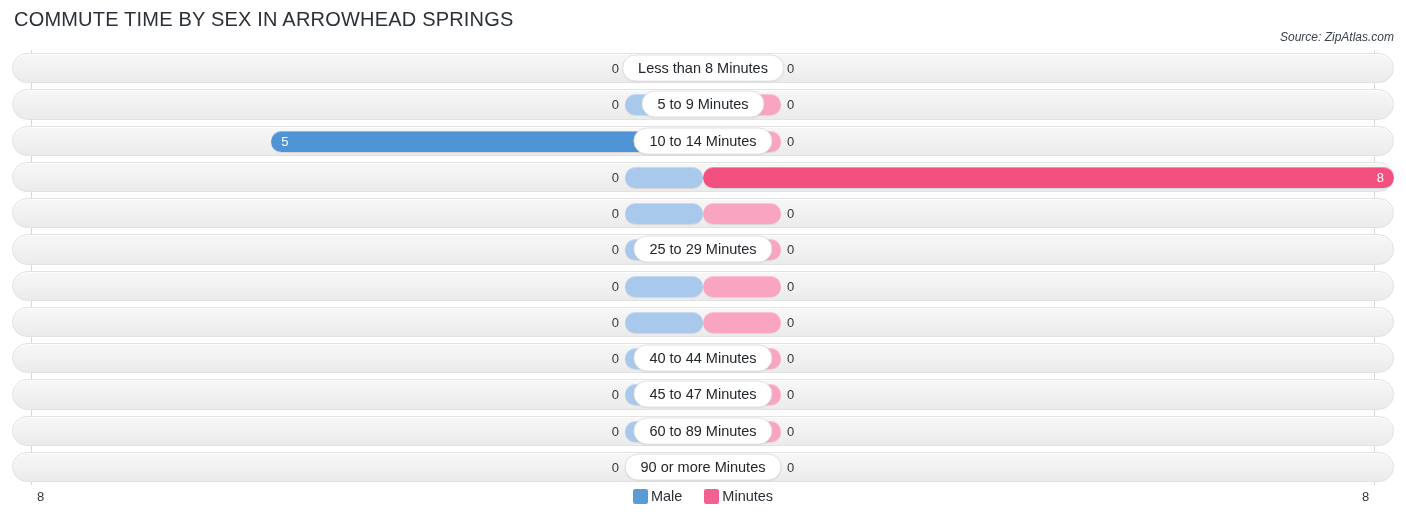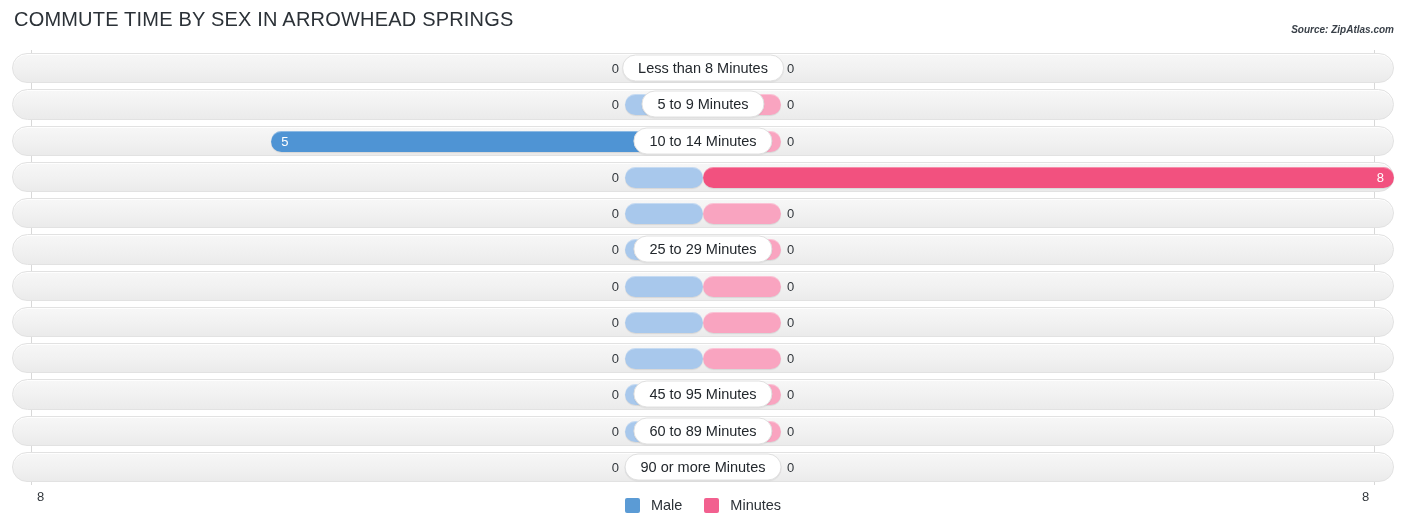--- a/index.html
+++ b/index.html
@@ -20,24 +20,24 @@
   #chart-title {
     position: absolute;
     left: 14px; top: 8px;
     font-size: 20px;
     color: #2b3137;
     letter-spacing: 0.2px;
     white-space: nowrap;
   }
   #source-label {
     position: absolute;
-    right: 12px; top: 24px;
-    font-size: 10px;
+    right: 12px; top: 30px;
+    font-size: 12px;
     font-style: italic;
-    font-weight: bold;
+    font-weight: normal;
     color: #3a4149;
     white-space: nowrap;
   }
 
   
   #plot {
     position: absolute;
     left: 0; top: 50px;
     width: 1406px;
     height: 435px;
@@ -142,22 +142,21 @@
     left: 0; right: 0;
     top: 488px;
     display: flex;
     justify-content: center;
     align-items: center;
     gap: 22px;
   }
   .legend-item {
     display: flex;
     align-items: center;
-    gap: 11px;
-    margin-top: 9px;
+    gap: 3px;
   }
   .legend-swatch {
     width: 15px; height: 15px;
     border-radius: 2px;
     display: inline-block;
   }
   .legend-text {
     font-size: 14.5px;
     color: #2b3137;
   }
@@ -236,28 +235,29 @@
         <div class="bar bar-male" style="width: 78px; background: rgb(168, 200, 236);"></div>
         <span class="out-val out-val-female" style="left: 781px;">0</span>
         <div class="bar bar-female" style="width: 78px; background: rgb(249, 164, 192);"></div>
       </div>
       <div class="row">
         <div class="track"></div>
         <span class="out-val out-val-male" style="right: 781px;">0</span>
         <div class="bar bar-male" style="width: 78px; background: rgb(168, 200, 236);"></div>
         <span class="out-val out-val-female" style="left: 781px;">0</span>
         <div class="bar bar-female" style="width: 78px; background: rgb(249, 164, 192);"></div>
-      </div>
-      <div class="row">
-        <div class="track"></div>
-        <span class="out-val out-val-male" style="right: 781px;">0</span>
-        <div class="bar bar-male" style="width: 78px; background: rgb(168, 200, 236);"></div>
-        <span class="out-val out-val-female" style="left: 781px;">0</span>
-        <div class="bar bar-female" style="width: 78px; background: rgb(249, 164, 192);"></div>
-        <div class="cat-pill">45 to 95 Minutes</div>
+        <div class="cat-pill">40 to 44 Minutes</div>
+      </div>
+      <div class="row">
+        <div class="track"></div>
+        <span class="out-val out-val-male" style="right: 781px;">0</span>
+        <div class="bar bar-male" style="width: 78px; background: rgb(168, 200, 236);"></div>
+        <span class="out-val out-val-female" style="left: 781px;">0</span>
+        <div class="bar bar-female" style="width: 78px; background: rgb(249, 164, 192);"></div>
+        <div class="cat-pill">45 to 47 Minutes</div>
       </div>
       <div class="row">
         <div class="track"></div>
         <span class="out-val out-val-male" style="right: 781px;">0</span>
         <div class="bar bar-male" style="width: 78px; background: rgb(168, 200, 236);"></div>
         <span class="out-val out-val-female" style="left: 781px;">0</span>
         <div class="bar bar-female" style="width: 78px; background: rgb(249, 164, 192);"></div>
         <div class="cat-pill">60 to 89 Minutes</div>
       </div>
       <div class="row">

